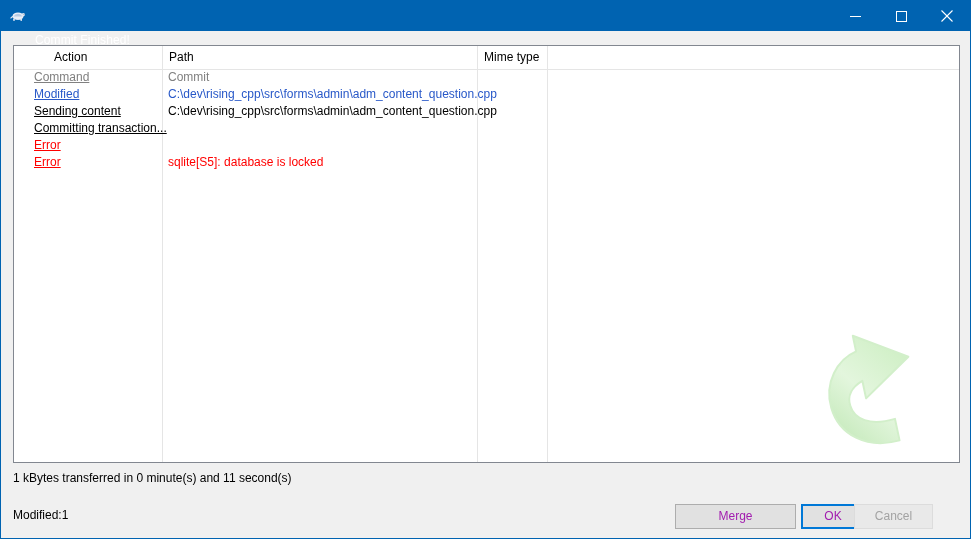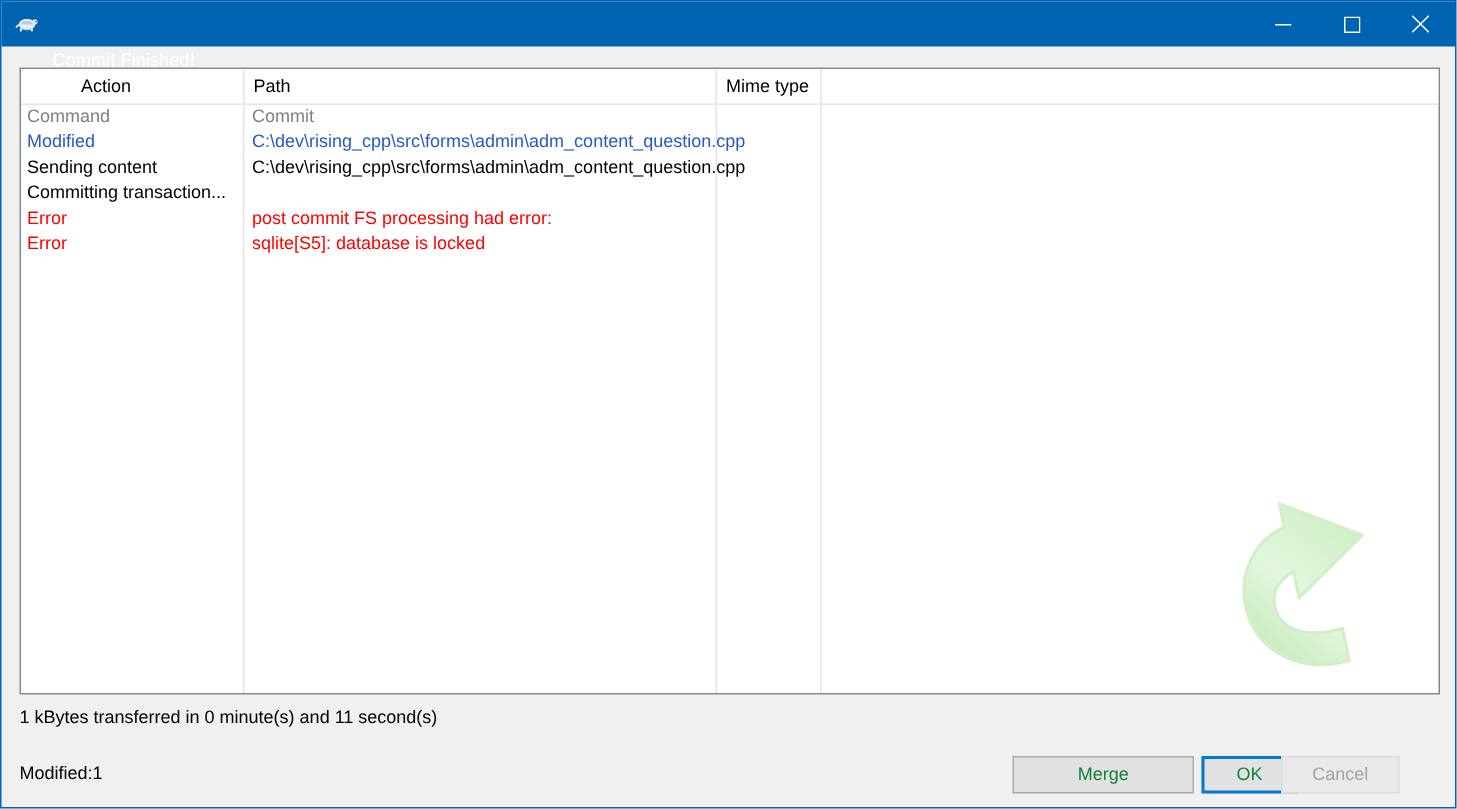--- a/index.html
+++ b/index.html
@@ -110,24 +110,25 @@
     width: 100%;
   }
   .lv-row {
     position: relative;
     height: 17px;
     line-height: 17px;
     white-space: nowrap;
   }
   .cell-action {
     position: absolute;
-    left: 4px;
-    top: 0;
-    font-size: 12px;
-    white-space: nowrap;
+    left: 20px;
+    top: 0;
+    font-size: 12px;
+    white-space: nowrap;
+    text-decoration: underline;
   }
   .cell-path {
     position: absolute;
     left: 154px;
     top: 0;
     font-size: 12px;
     white-space: nowrap;
   }
   .c-grey   { color: #808080; }
   .c-blue   { color: #2858c8; }
@@ -162,21 +163,21 @@
     position: absolute;
     top: 503px;
     height: 25px;
     font-family: "Liberation Sans", sans-serif;
     font-size: 12px;
     line-height: 23px;
     text-align: center;
     box-sizing: border-box;
     background: #e1e1e1;
     border: 1px solid #adadad;
-    color: #15803d;
+    color: #a21caf;
     user-select: none;
   }
   .btn-merge  { left: 674px; width: 121px; }
   .btn-ok {
     left: 800px; width: 64px;
     background: #e1e1e1;
     border: 2px solid #0078d7;
     line-height: 21px;
   }
   .btn-cancel {
@@ -249,21 +250,20 @@
         <div class="lv-row">
           <span class="cell-action c-black">Sending content</span>
           <span class="cell-path c-black">C:\dev\rising_cpp\src\forms\admin\adm_content_question.cpp</span>
         </div>
         <div class="lv-row">
           <span class="cell-action c-black">Committing transaction...</span>
           <span class="cell-path c-black"></span>
         </div>
         <div class="lv-row">
           <span class="cell-action c-red">Error</span>
-          <span class="cell-path c-red">post commit FS processing had error:</span>
         </div>
         <div class="lv-row">
           <span class="cell-action c-red">Error</span>
           <span class="cell-path c-red">sqlite[S5]: database is locked</span>
         </div>
       </div>
 
     <div class="watermark">
       <svg width="140" height="140" viewBox="0 0 140 140">
         <defs>

